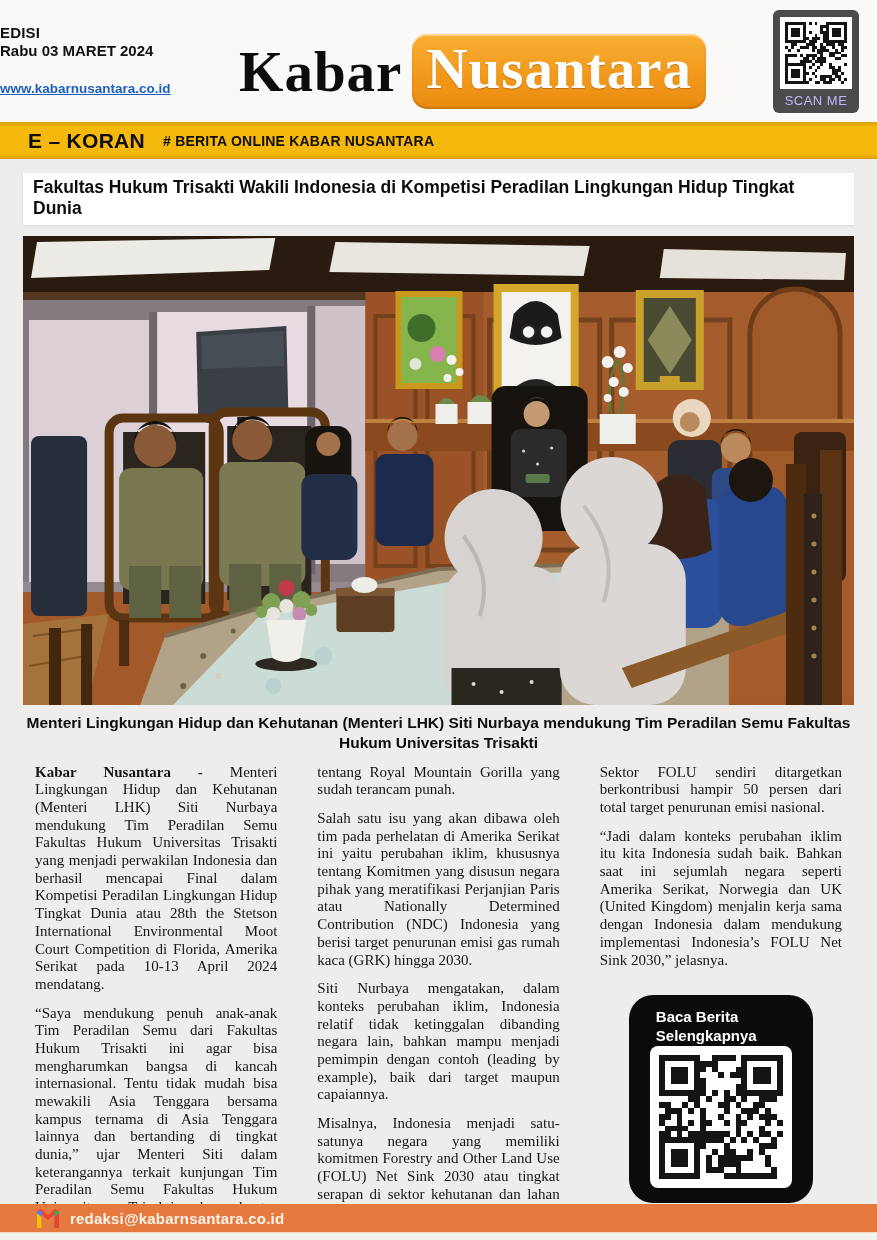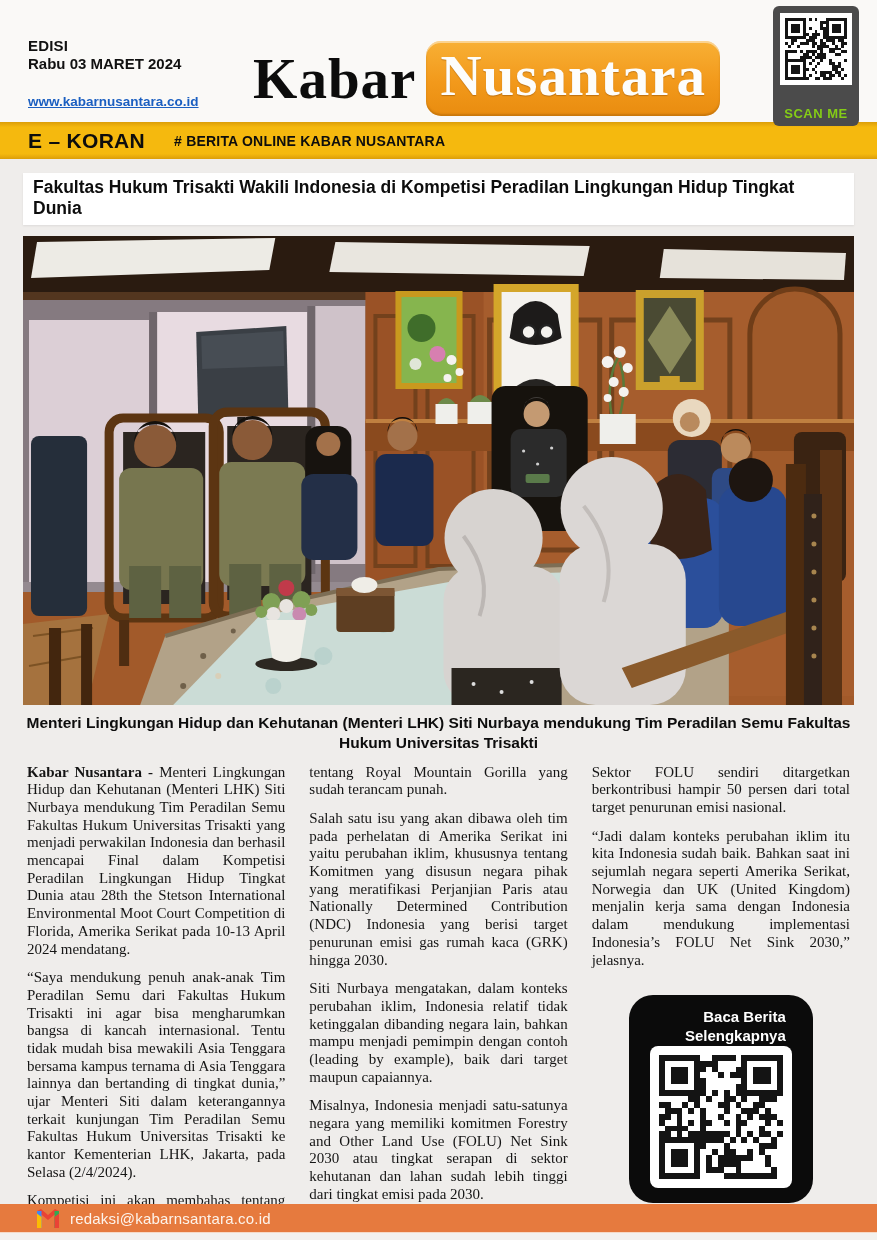--- a/index.html
+++ b/index.html
@@ -1,57 +1,57 @@
 <!DOCTYPE html>
 <html><head>
 <meta charset="utf-8">
 <style>
   html,body{margin:0;padding:0;background:#e8e6e3;}
   .page{position:relative;width:877px;height:1240px;margin:0 auto;background:#efedeb;overflow:hidden;font-family:"Liberation Sans",sans-serif;}
   
-  .header{position:relative;height:122px;background:#faf9f7;display:flex;align-items:center;padding:10px 18px 0 28px;box-sizing:border-box;}
+  .header{position:relative;height:122px;background:#faf9f7;display:flex;align-items:flex-start;padding:10px 18px 0 0;box-sizing:border-box;}
   .edition{width:172px;padding-top:14px;color:#111;}
   .edition .lbl{font-size:15px;font-weight:800;letter-spacing:.2px;}
   .edition .date{font-size:15px;font-weight:700;margin-top:1px;}
   .edition a{display:inline-block;margin-top:22px;font-size:13.5px;color:#1b5fc1;text-decoration:underline;font-weight:600;}
   .logo{flex:1;display:flex;justify-content:center;align-items:center;margin-top:24px;gap:10px;}
   .logo .w1{font-family:"Liberation Serif",serif;font-weight:700;font-size:57px;color:#0c0c0c;letter-spacing:1px;}
   .logo .w2box{background:linear-gradient(180deg,#f8b035 0%,#f2991b 55%,#e98c0f 100%);border-radius:15px;padding:2px 14px 8px;box-shadow:inset 0 2px 0 rgba(255,255,255,.45), inset 0 -2px 2px rgba(140,80,0,.35);}
   .logo .w2{font-family:"Liberation Serif",serif;font-weight:700;font-size:57px;color:#fdfdfb;letter-spacing:1px;text-shadow:0 1px 1px rgba(120,60,0,.4);}
   .qr-card-top{width:86px;background:#4b4b4b;border-radius:6px;padding:7px 7px 5px;text-align:center;box-sizing:border-box;margin-top:0;}
   .qr-top{width:72px;height:72px;background:#fff;padding:5px;box-sizing:border-box;margin:0 auto;}
-  .qr-card-top .scan{color:#84cc16;font-size:13px;font-weight:700;margin-top:21px;letter-spacing:.5px;}
+  .qr-card-top .scan{color:#c4b5fd;font-size:13px;font-weight:400;margin-top:4px;letter-spacing:.5px;}
   
-  .banner{height:37px;display:flex;align-items:center;padding-left:28px;gap:29px;background:linear-gradient(180deg,#dc9e09 0%,#f5b90e 14%,#f5b90e 86%,#dc9e09 100%);color:#0d0d0d;}
+  .banner{height:37px;display:flex;align-items:center;padding-left:28px;gap:18px;background:linear-gradient(180deg,#dc9e09 0%,#f5b90e 14%,#f5b90e 86%,#dc9e09 100%);color:#0d0d0d;}
   .banner .b1{font-size:21px;font-weight:800;letter-spacing:.3px;}
   .banner .b2{font-size:14px;font-weight:600;letter-spacing:.2px;}
   
   .headline{margin:14px 23px 0;background:#ffffff;padding:4px 10px 6px;font-size:17.5px;font-weight:800;color:#0d0d0d;box-shadow:0 1px 2px rgba(0,0,0,.08);}
   
   .photo{margin:11px 23px 0;height:469px;background:#9e5527;overflow:hidden;}
   .photo svg{display:block;width:100%;height:100%;}
   
   .caption{margin:8px 26px 0;text-align:center;font-size:15.5px;font-weight:700;line-height:1.28;color:#0d0d0d;}
   
   .article{margin:11px 23px 0;display:flex;gap:16px;font-family:"Liberation Serif",serif;font-size:15px;line-height:1.18;color:#151515;text-align:justify;}
   .article .col{flex:1;min-width:0;}
-  .article p{margin:0 4px 11px;}
+  .article p{margin:0 12px 11px;}
   .article .lead{font-weight:700;}
   .article .force-just{text-align-last:justify;}
   
   .readmore{margin:26px auto 0;width:184px;background:#0b0b0b;border-radius:24px;padding:13px 10px 15px;box-sizing:border-box;font-family:"Liberation Sans",sans-serif;}
-  .readmore .rlabel{color:#fff;font-size:15px;font-weight:700;text-align:right;line-height:1.25;margin:0 auto 0;width:130px;}
+  .readmore .rlabel{color:#fff;font-size:15px;font-weight:700;text-align:left;line-height:1.25;margin:0 auto 0;width:130px;}
   .qr-big{width:142px;height:142px;background:#fff;border-radius:8px;padding:9px;box-sizing:border-box;margin:0 auto;}
   
   .qr{display:grid;grid-template-columns:repeat(21,1fr);grid-auto-rows:1fr;width:100%;height:100%;background:#fff;}
   .qr i{display:block;}
   .qr i.d{background:#141414;}
   
   .footer{position:absolute;left:0;right:0;bottom:7px;height:29px;background:#e67a3e;display:flex;align-items:center;padding-left:36px;gap:10px;}
-  .footer .email{color:#fdf4ec;font-size:15px;font-weight:400;letter-spacing:.2px;}
+  .footer .email{color:#fdf4ec;font-size:15px;font-weight:700;letter-spacing:.2px;}
   .bottomstrip{position:absolute;left:0;right:0;bottom:0;height:7px;background:#f3f1ee;border-top:1px solid #f6d9c6;}
 </style>
 </head>
 <body>
 
 <div class="page">
 
   <div class="header">
     <div class="edition">
       <div class="lbl">EDISI</div>

